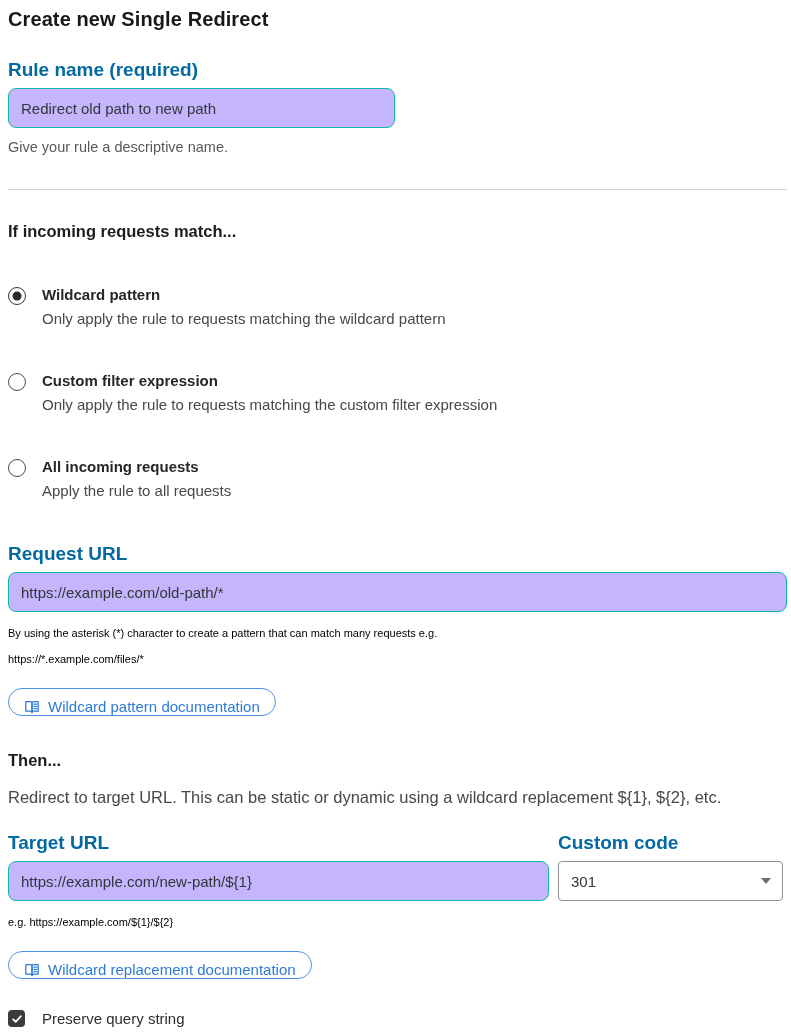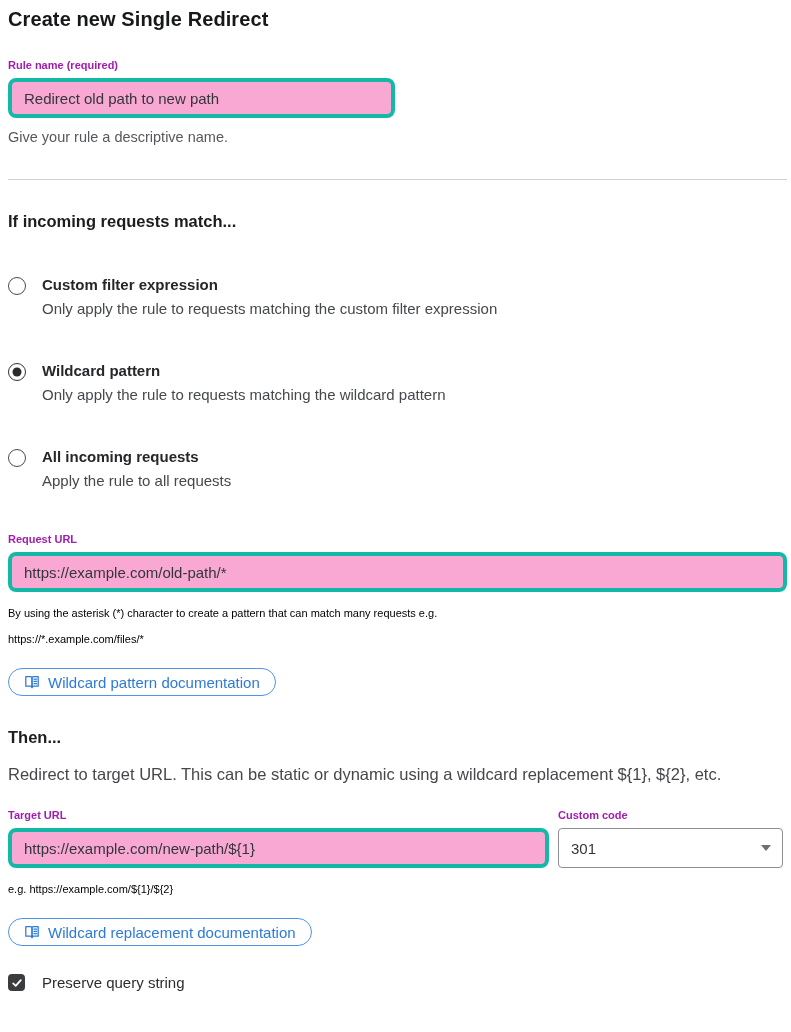--- a/index.html
+++ b/index.html
@@ -16,35 +16,35 @@
   h1.page-title {
     font-size: 20px;
     font-weight: 700;
     color: #17181a;
     letter-spacing: 0.1px;
     margin-bottom: 28px;
   }
 
   .field-label {
     display: block;
-    font-size: 11px;
+    font-size: 19px;
     font-weight: 600;
-    color: #a21caf;
+    color: #0369a1;
     margin-bottom: 7px;
   }
 
   input.text-input {
     height: 40px;
-    border: 4px solid #14b8a6;
+    border: 1px solid #14b8a6;
     border-radius: 8px;
     padding: 0 12px;
     font-family: "Liberation Sans", sans-serif;
     font-size: 15px;
     color: #33363a;
-    background: #f9a8d4;
+    background: #c4b5fd;
     outline: none;
     width: 100%;
   }
   .rule-name-input { width: 387px !important; }
 
   .help-text {
     font-size: 14.5px;
     color: #55585c;
     margin-top: 7px;
     line-height: 24px;
@@ -88,21 +88,21 @@
   .radio-texts { margin-left: 16px; }
   .radio-label { font-size: 15px; font-weight: 600; color: #26272a; line-height: 20px; }
   .radio-desc { font-size: 15px; color: #45484c; margin-top: 4px; line-height: 20px; }
 
   .url-block { margin-top: 42px; }
   .help-line { font-size: 11px; color: #000000; line-height: 26px; }
   .help-line:first-of-type { margin-top: 8px; }
 
   .doc-button {
     display: inline-flex;
-    align-items: center;
+    align-items: flex-end;
     gap: 8px;
     margin-top: 16px;
     height: 28px;
     padding: 0 15px;
     background: #fff;
     border: 1px solid #4f93ea;
     border-radius: 999px;
     color: #2e7ad8;
     font-family: "Liberation Sans", sans-serif;
     font-size: 15px;
@@ -173,32 +173,32 @@
     <div class="help-text">Give your rule a descriptive name.</div>
   </div>
 
   <hr class="divider">
 
   <h2 class="section-heading">If incoming requests match...</h2>
 
   <div class="radio-group">
 
     <div class="radio-item">
+      <span class="radio-circle selected"></span>
+      <span class="radio-texts">
+        <div class="radio-label">Wildcard pattern</div>
+        <div class="radio-desc">Only apply the rule to requests matching the wildcard pattern</div>
+      </span>
+    </div>
+
+    <div class="radio-item">
       <span class="radio-circle"></span>
       <span class="radio-texts">
         <div class="radio-label">Custom filter expression</div>
         <div class="radio-desc">Only apply the rule to requests matching the custom filter expression</div>
-      </span>
-    </div>
-
-    <div class="radio-item">
-      <span class="radio-circle selected"></span>
-      <span class="radio-texts">
-        <div class="radio-label">Wildcard pattern</div>
-        <div class="radio-desc">Only apply the rule to requests matching the wildcard pattern</div>
       </span>
     </div>
 
     <div class="radio-item">
       <span class="radio-circle"></span>
       <span class="radio-texts">
         <div class="radio-label">All incoming requests</div>
         <div class="radio-desc">Apply the rule to all requests</div>
       </span>
     </div>

